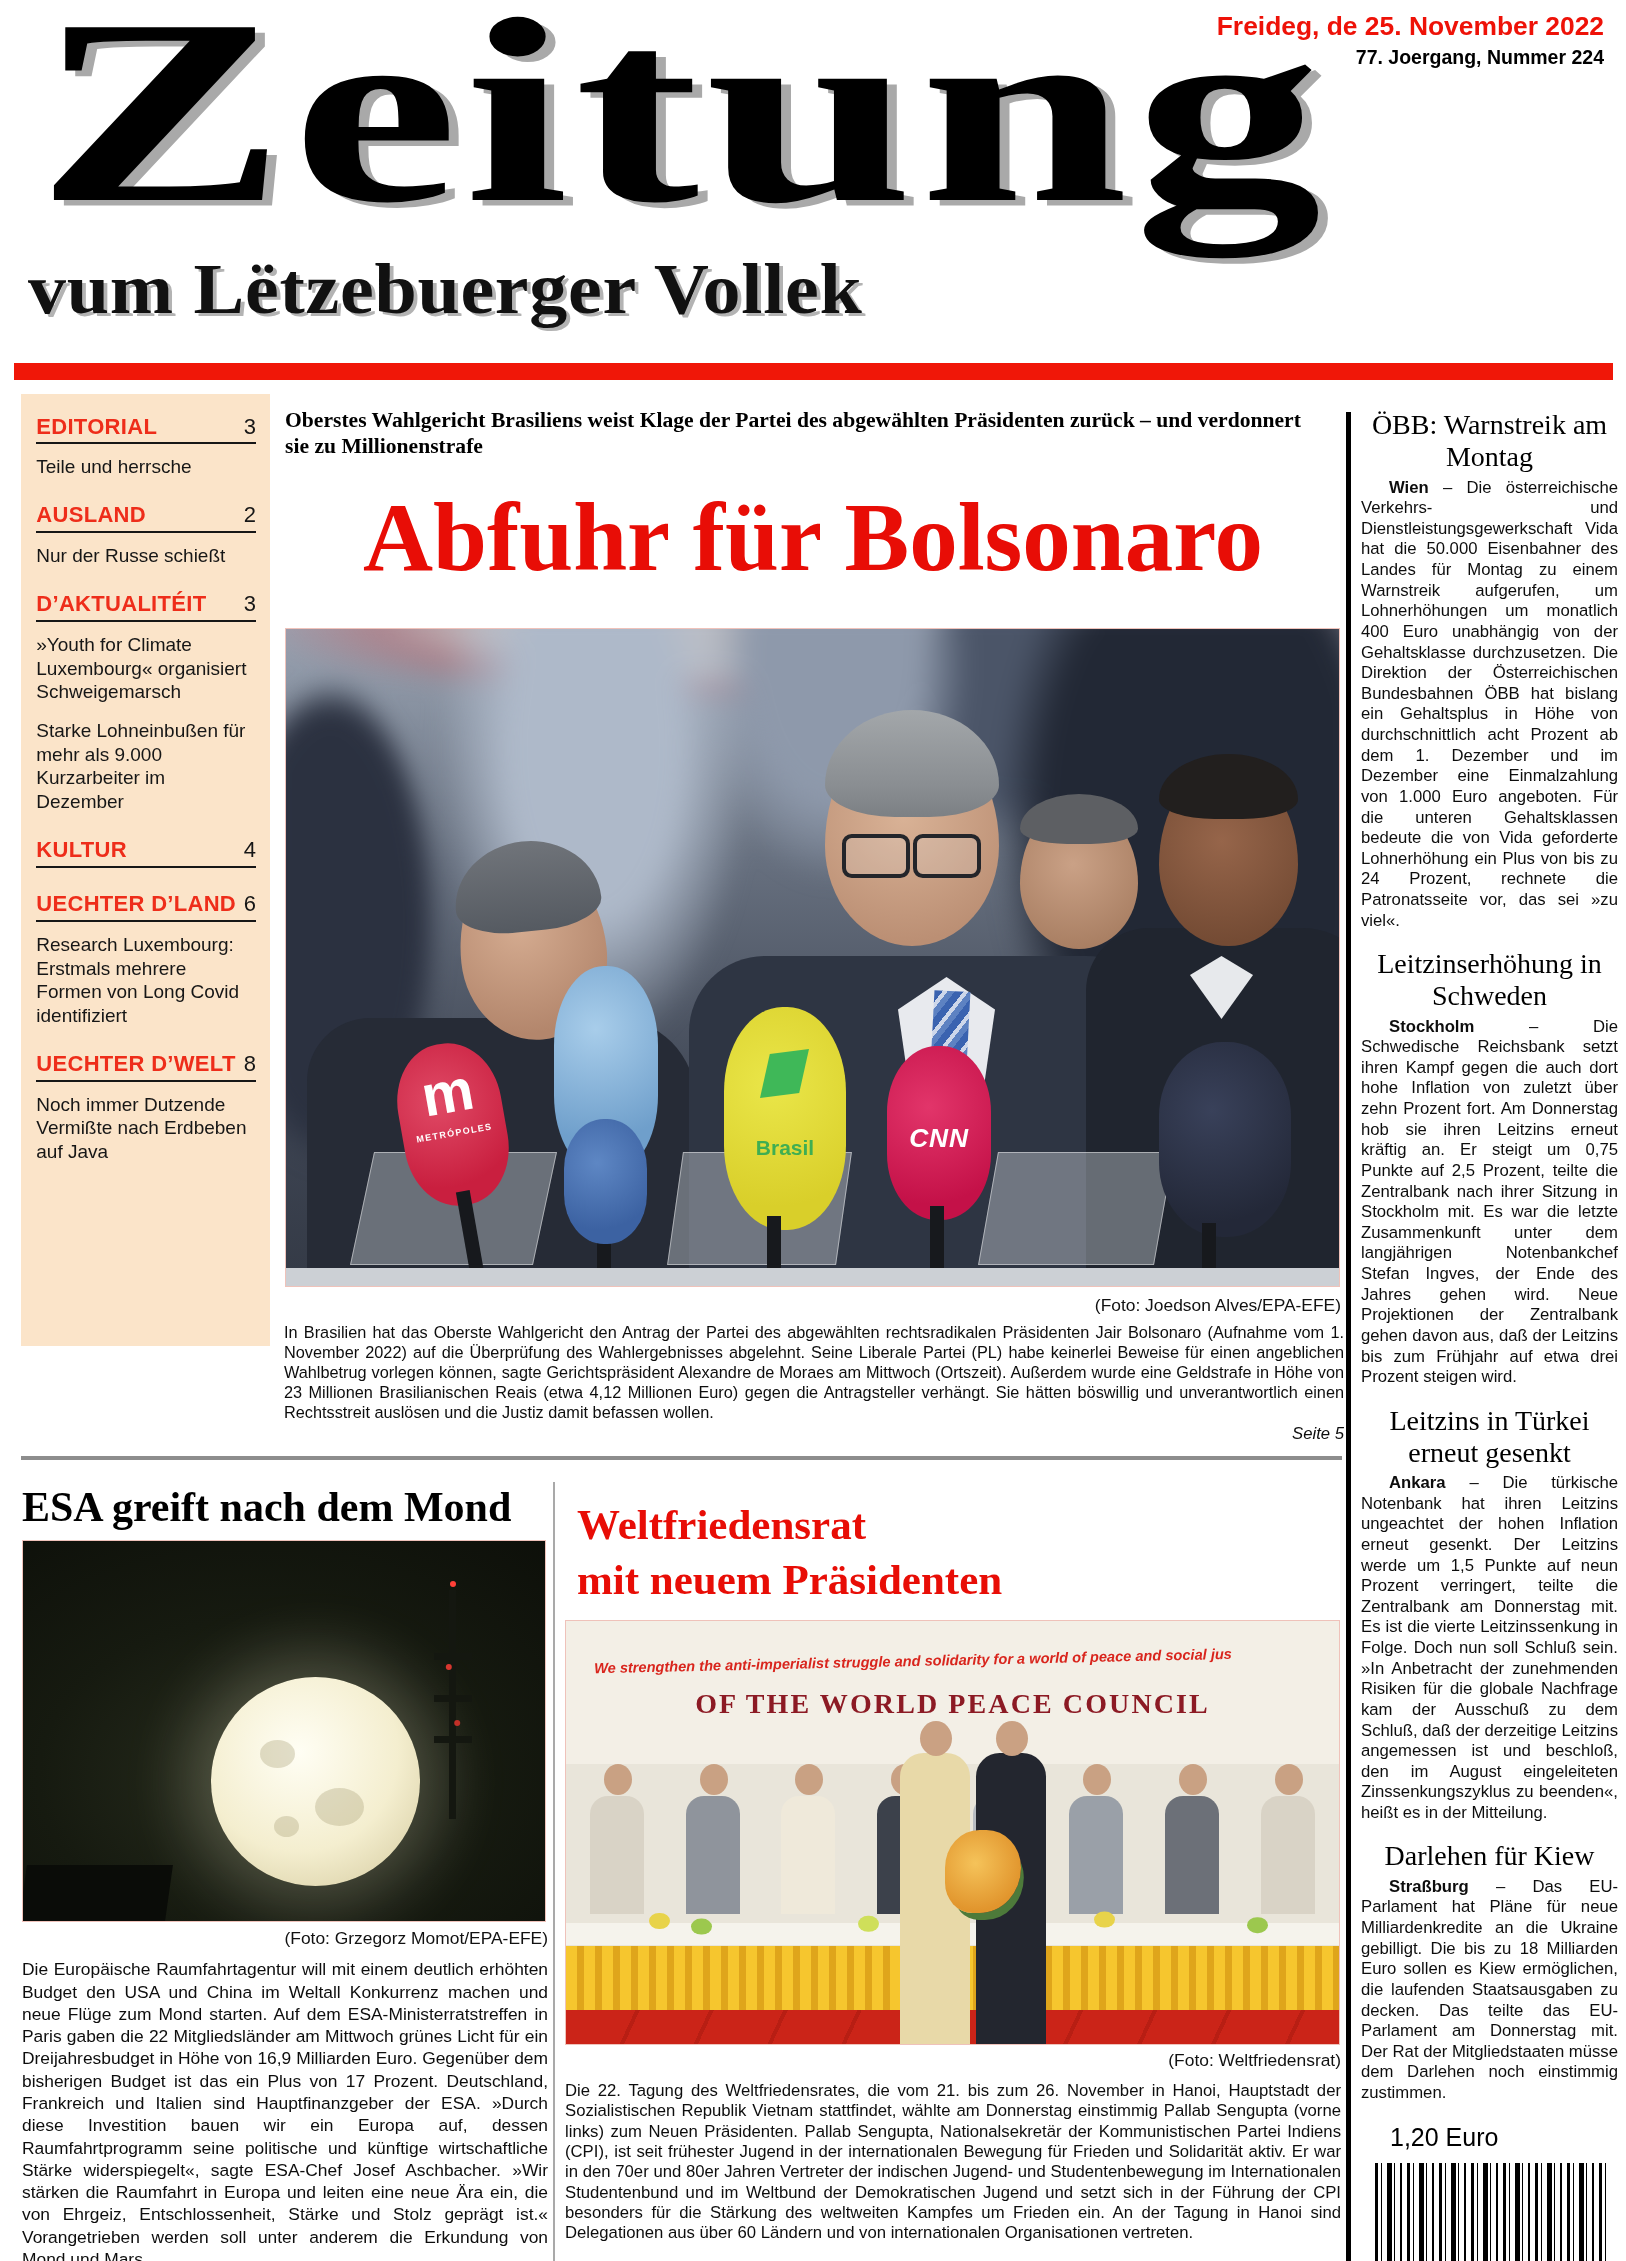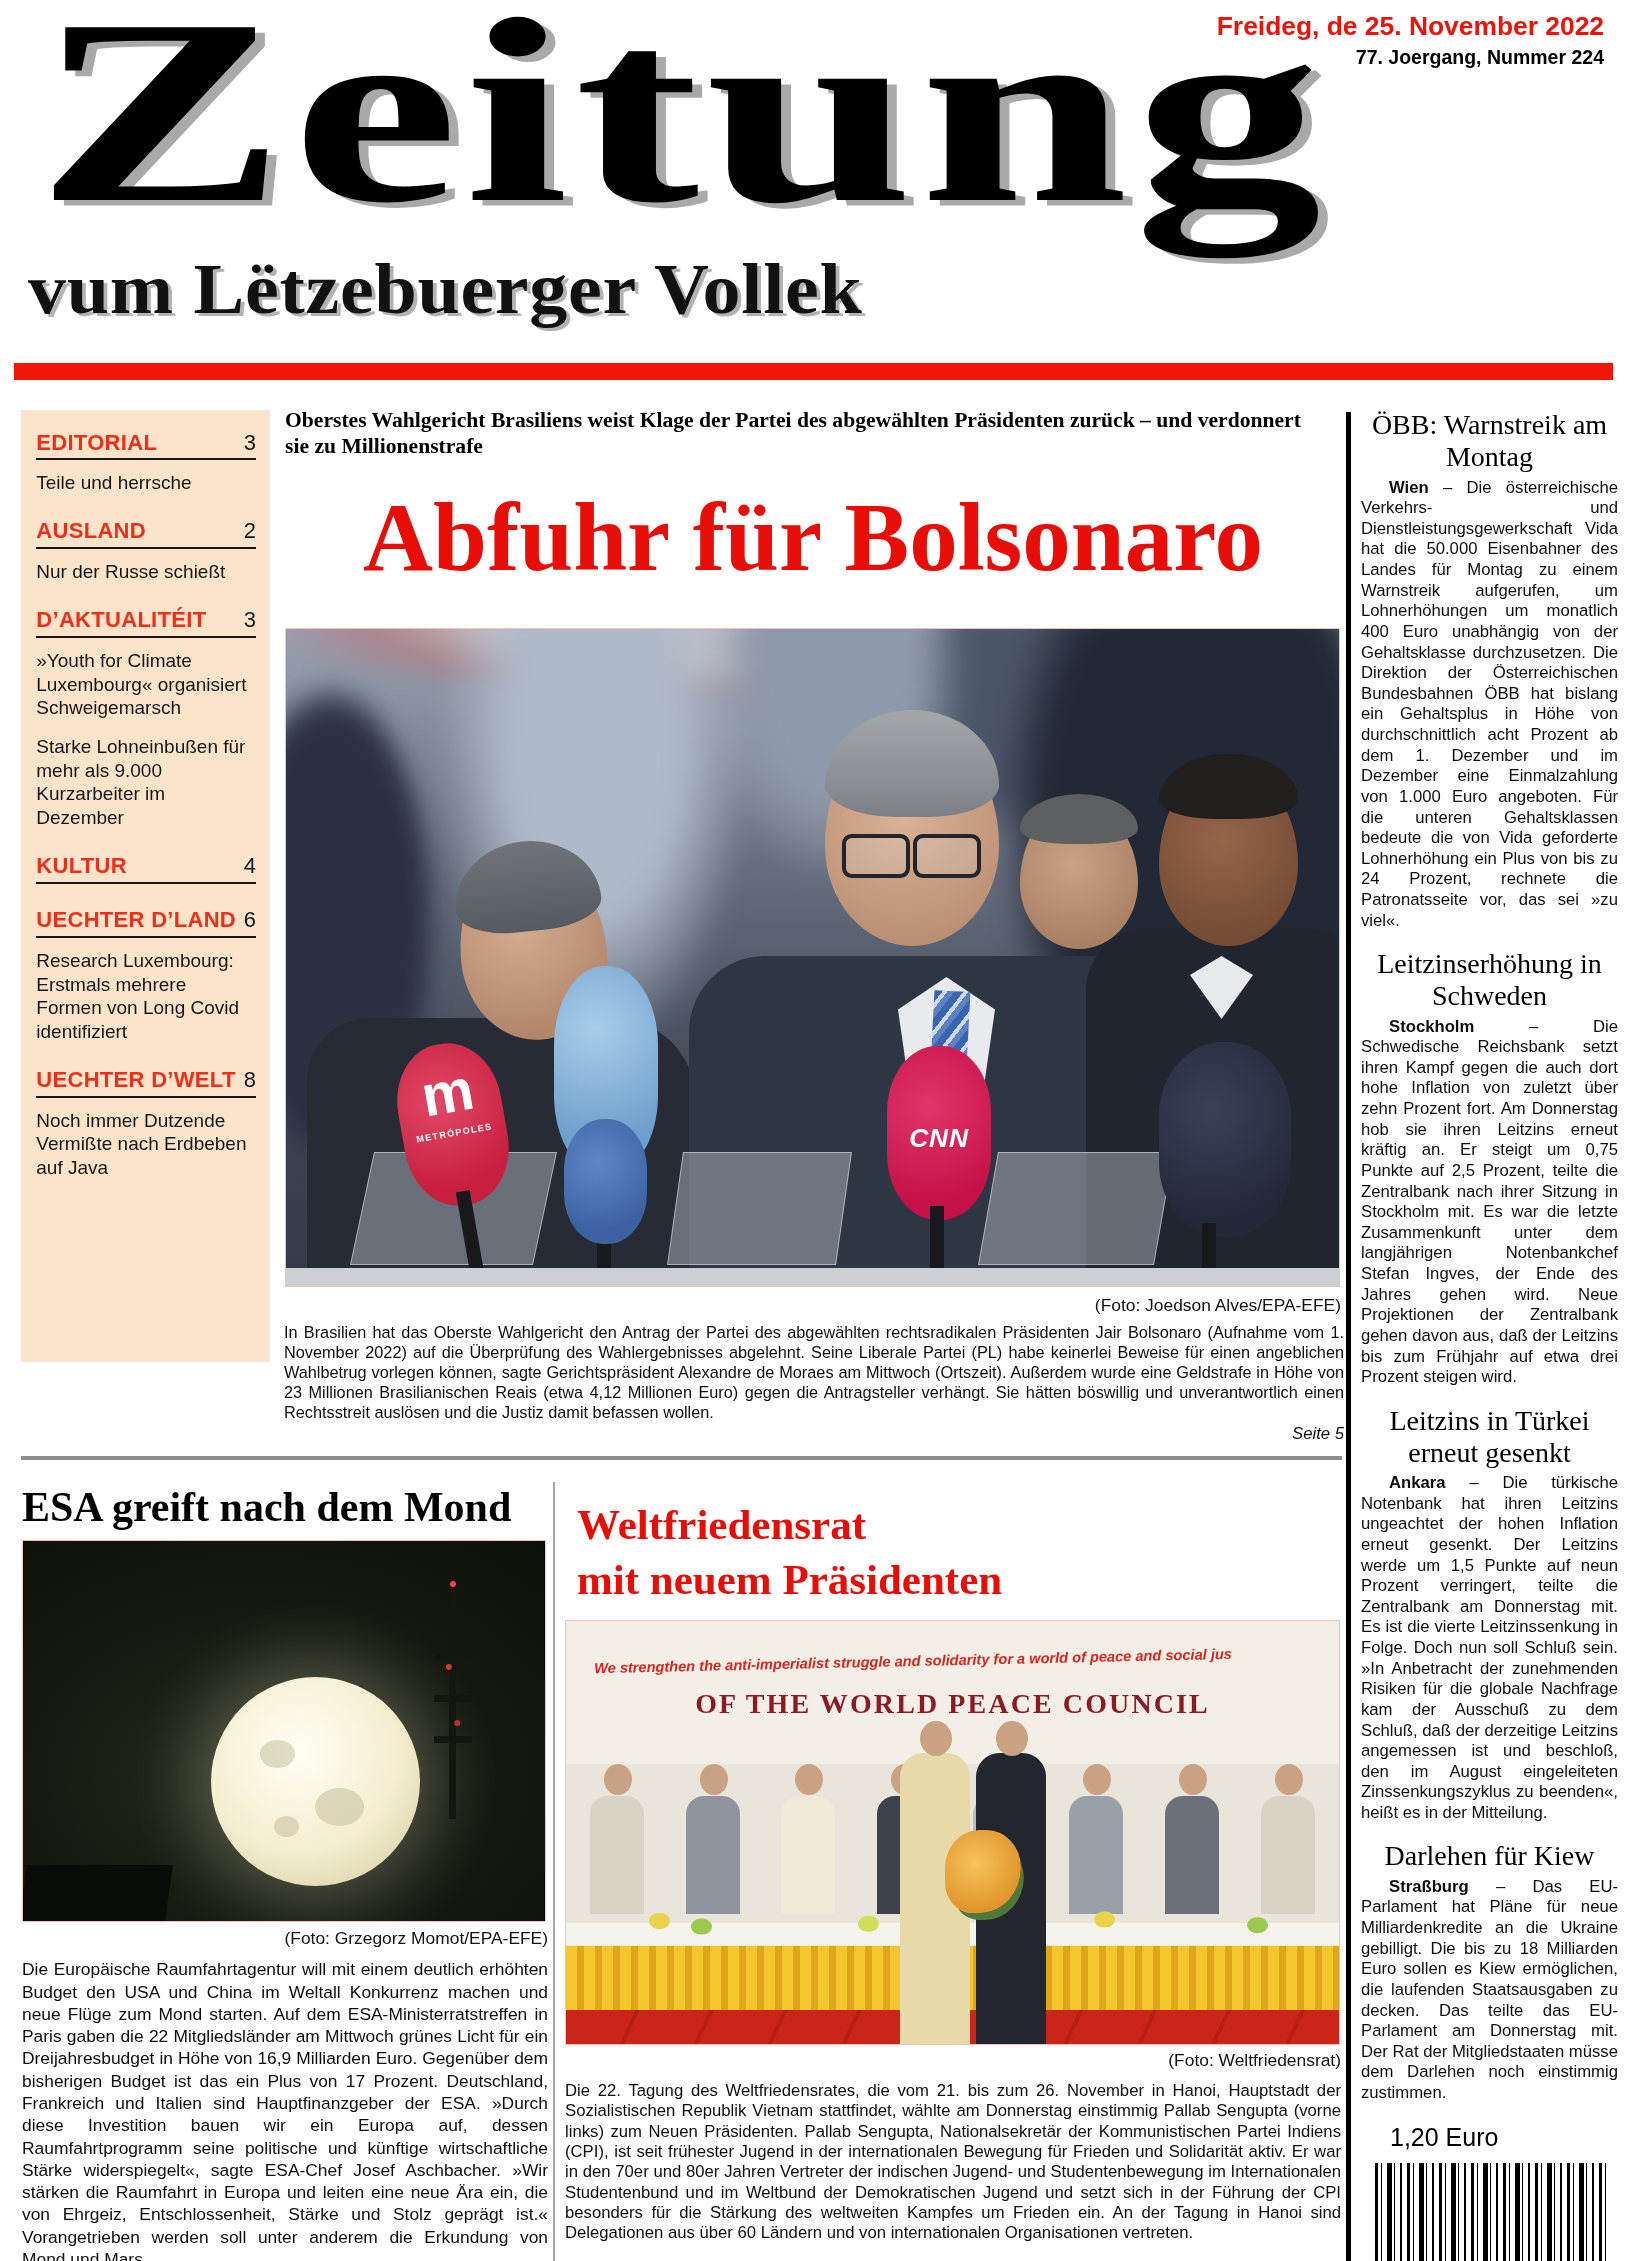--- a/index.html
+++ b/index.html
@@ -9,21 +9,21 @@
   .date{position:absolute;top:11px;right:22px;font-size:26.4px;font-weight:bold;color:#ee1208;}
   .issue{position:absolute;top:46px;right:22px;font-size:19.5px;font-weight:bold;color:#000;}
   .brand{position:absolute;top:-21px;left:36px;font-family:"Liberation Serif",serif;font-weight:bold;
          font-size:264px;line-height:1;color:#000;letter-spacing:4.2px;transform:scaleX(1.42);
          transform-origin:left top;text-shadow:7px 5.6px 0 #a9a9a9;white-space:nowrap;}
   .subtitle{position:absolute;top:252px;left:28px;font-family:"Liberation Serif",serif;font-weight:bold;
          font-size:71px;line-height:1.05;letter-spacing:0.7px;transform:scaleX(1.07);transform-origin:left top;
          text-shadow:3.5px 2.8px 0 #b3b3b3;white-space:nowrap;}
   .red-rule{position:absolute;top:363px;left:14px;width:1599px;height:16.7px;background:#f01708;}
   
-  .toc{position:absolute;top:410px;left:21px;width:249px;height:952px;background:#fbe4c9;
+  .toc{position:absolute;top:394px;left:21px;width:249px;height:952px;background:#fbe4c9;
        box-sizing:border-box;padding:19.5px 14px 7px 15.3px;overflow:hidden;}
   .toc-section{margin-bottom:23.6px;}
   .toc-head{display:flex;justify-content:space-between;align-items:baseline;border-bottom:2.1px solid #161616;
        padding-bottom:2.8px;margin-bottom:11px;}
   .toc-label{font-size:22px;font-weight:bold;color:#ee2d1a;letter-spacing:0.3px;}
   .toc-page{font-size:22px;color:#161616;}
   .toc-item{font-size:19px;line-height:1.24;color:#161616;margin:0 0 15.3px 0;}
   .toc-item:last-child{margin-bottom:0;}
   
   .kicker{position:absolute;top:407px;left:285px;width:1043px;font-family:"Liberation Serif",serif;
@@ -252,20 +252,25 @@
     <div class="plate plate3"></div>
     <div class="mic mic2">
         <div class="mic-stem"></div>
       </div>
     <div class="mic2b"></div>
     <div class="mic mic1">
       <div class="big">m</div>
       <div class="label">METRÓPOLES</div>
       <div class="mic-stem"></div>
     </div>
+    <div class="mic mic3">
+      <div class="fan"></div>
+      <div class="label">Brasil</div>
+      <div class="mic-stem"></div>
+    </div>
     <div class="mic mic4">
       <div class="label">CNN</div>
       <div class="mic-stem"></div>
     </div>
     <div class="mic mic5">
         <div class="mic-stem"></div>
       </div>
     <div class="table-strip"></div>
   </div>
 

